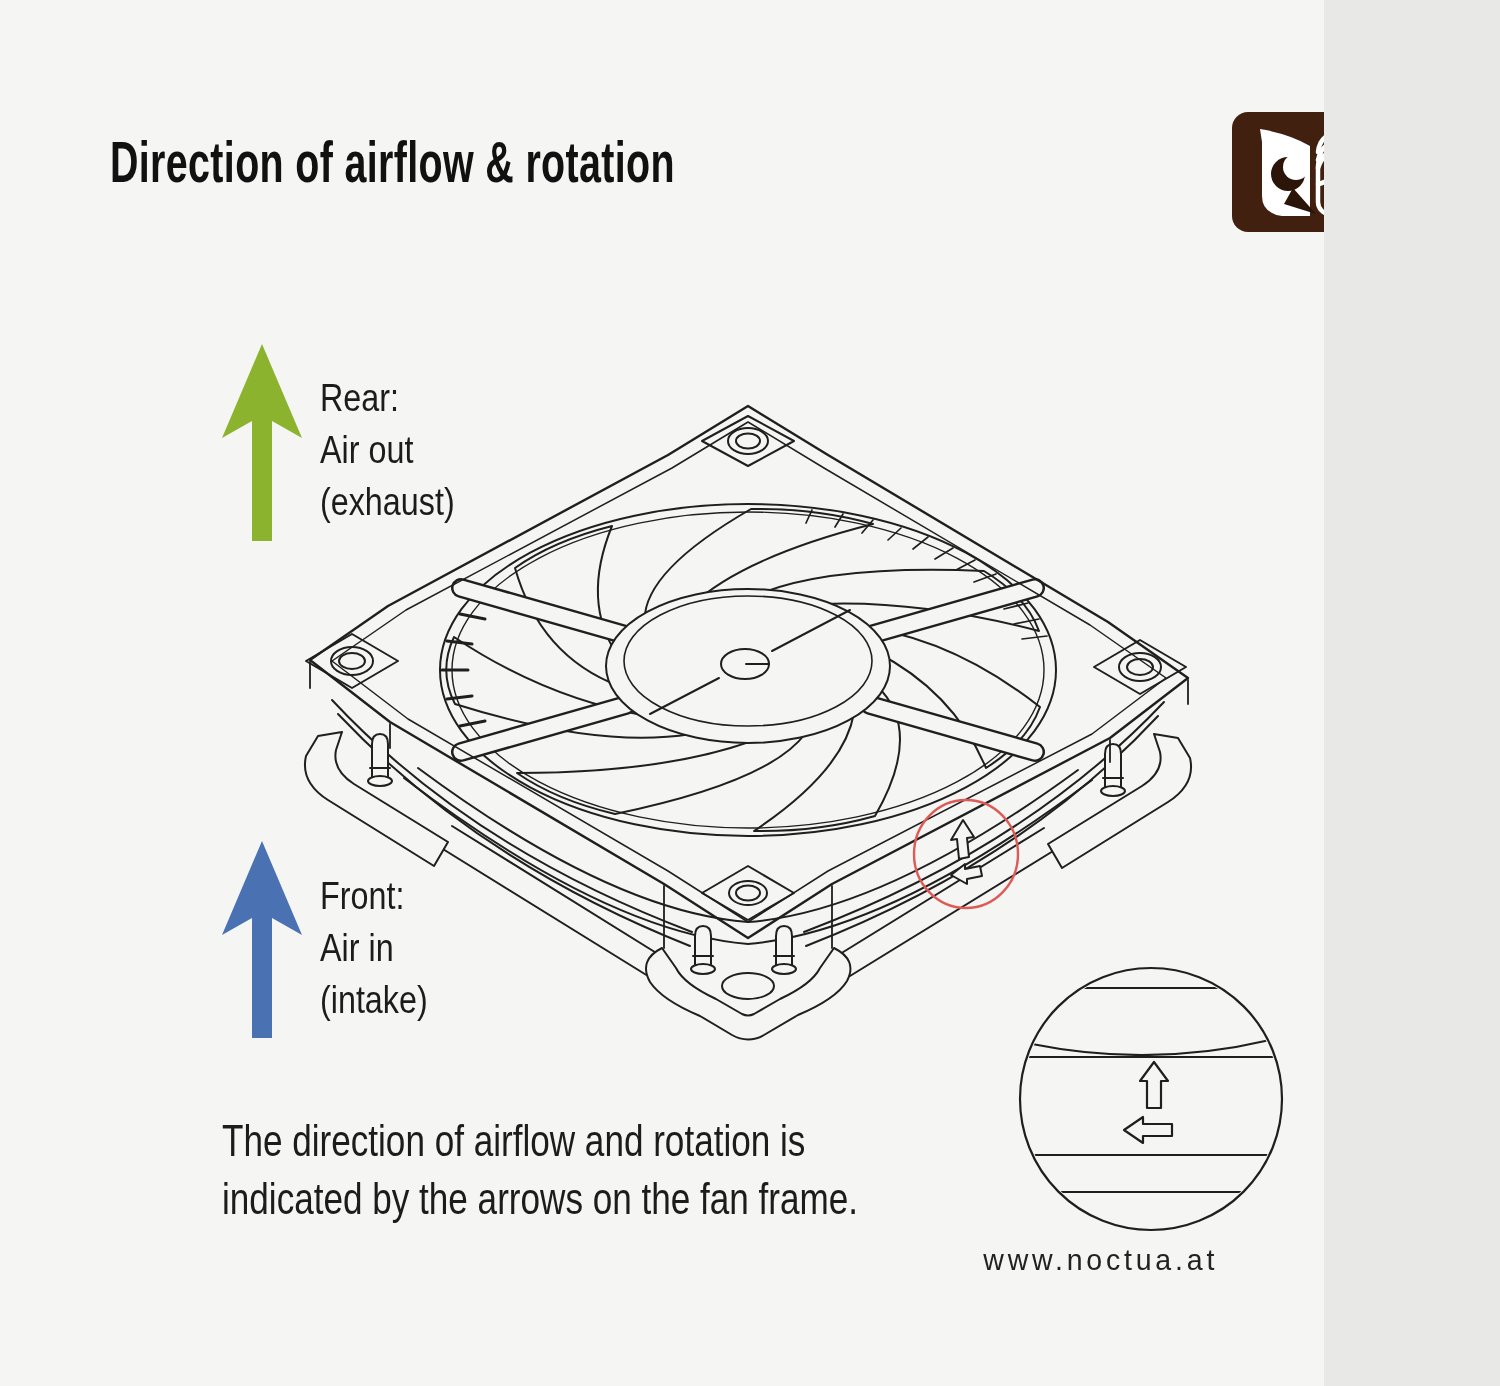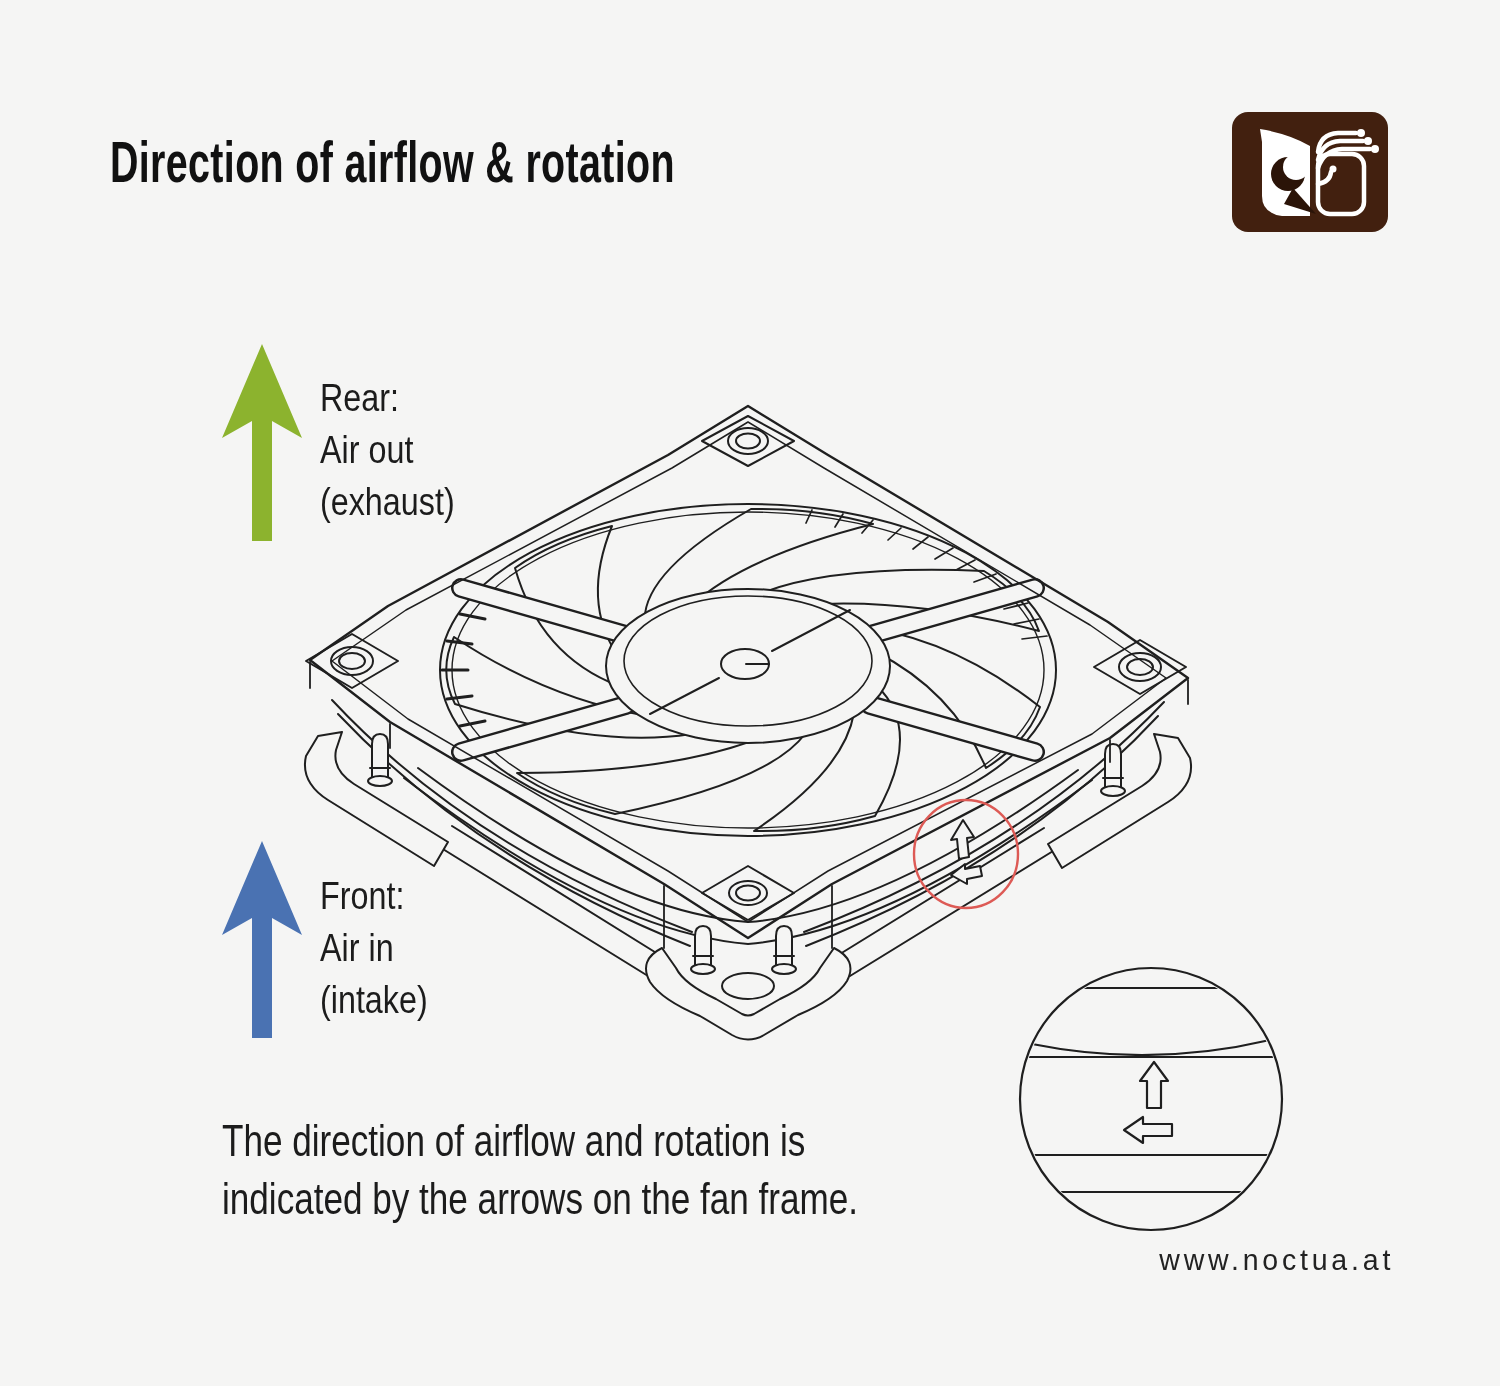--- a/index.html
+++ b/index.html
@@ -1,17 +1,17 @@
 <!DOCTYPE html>
 <html><head>
 <meta charset="utf-8">
 <style>
   html,body{margin:0;padding:0;background:#e8e8e6;}
   .canvas{
-    position:relative;width:1500px;height:1386px;overflow:hidden;
+    position:relative;width:1324px;height:1386px;overflow:hidden;
     background:#f5f5f4;font-family:"Liberation Sans",sans-serif;color:#1b1b1b;
   }
   .art{position:absolute;left:0;top:0;width:1500px;height:1386px;}
   .txt{position:absolute;transform-origin:left top;white-space:nowrap;}
   .title{
     left:110px;top:128px;font-size:58px;font-weight:700;color:#111;
     transform:scaleX(.68);letter-spacing:0.5px;
   }
   .label{
     left:320px;font-size:38px;line-height:52px;font-weight:400;color:#1c1c1c;

